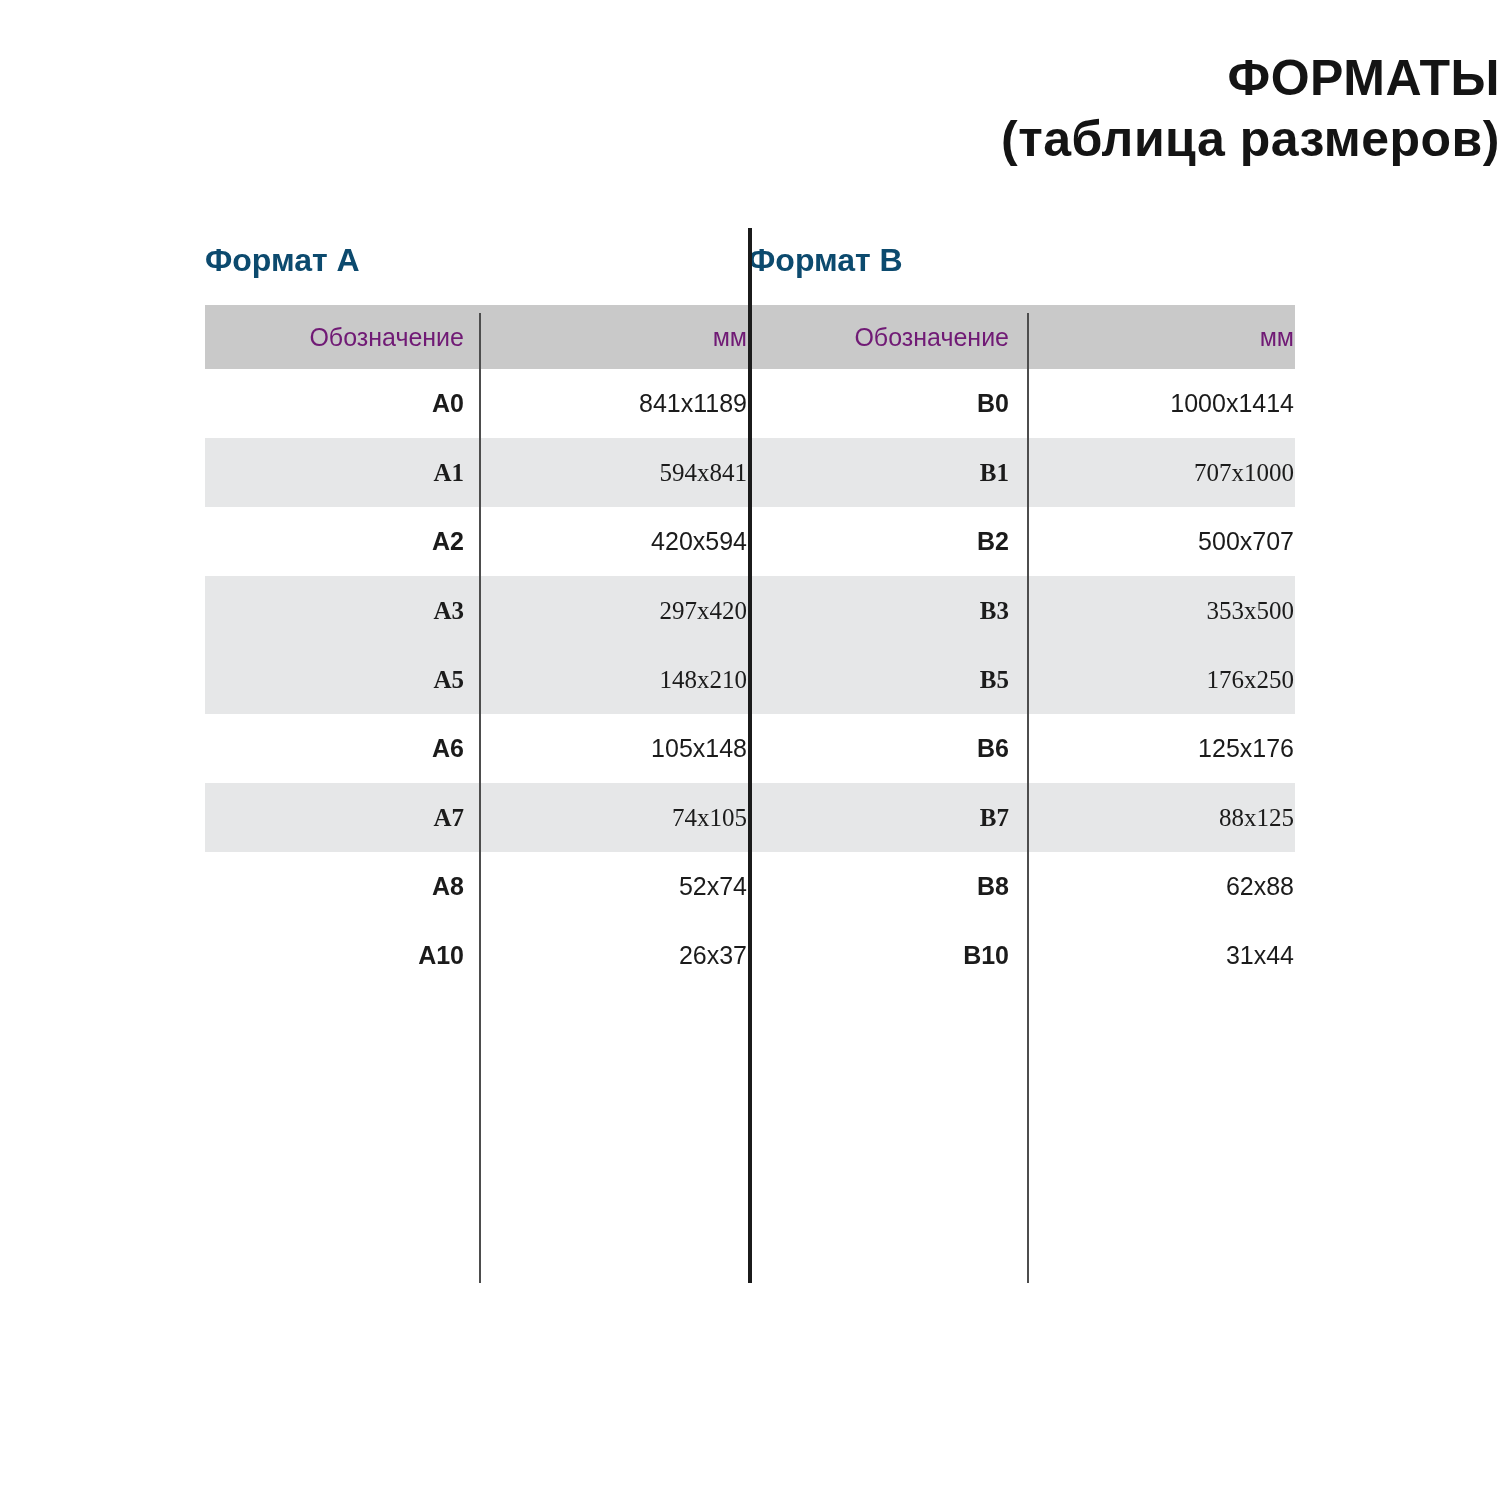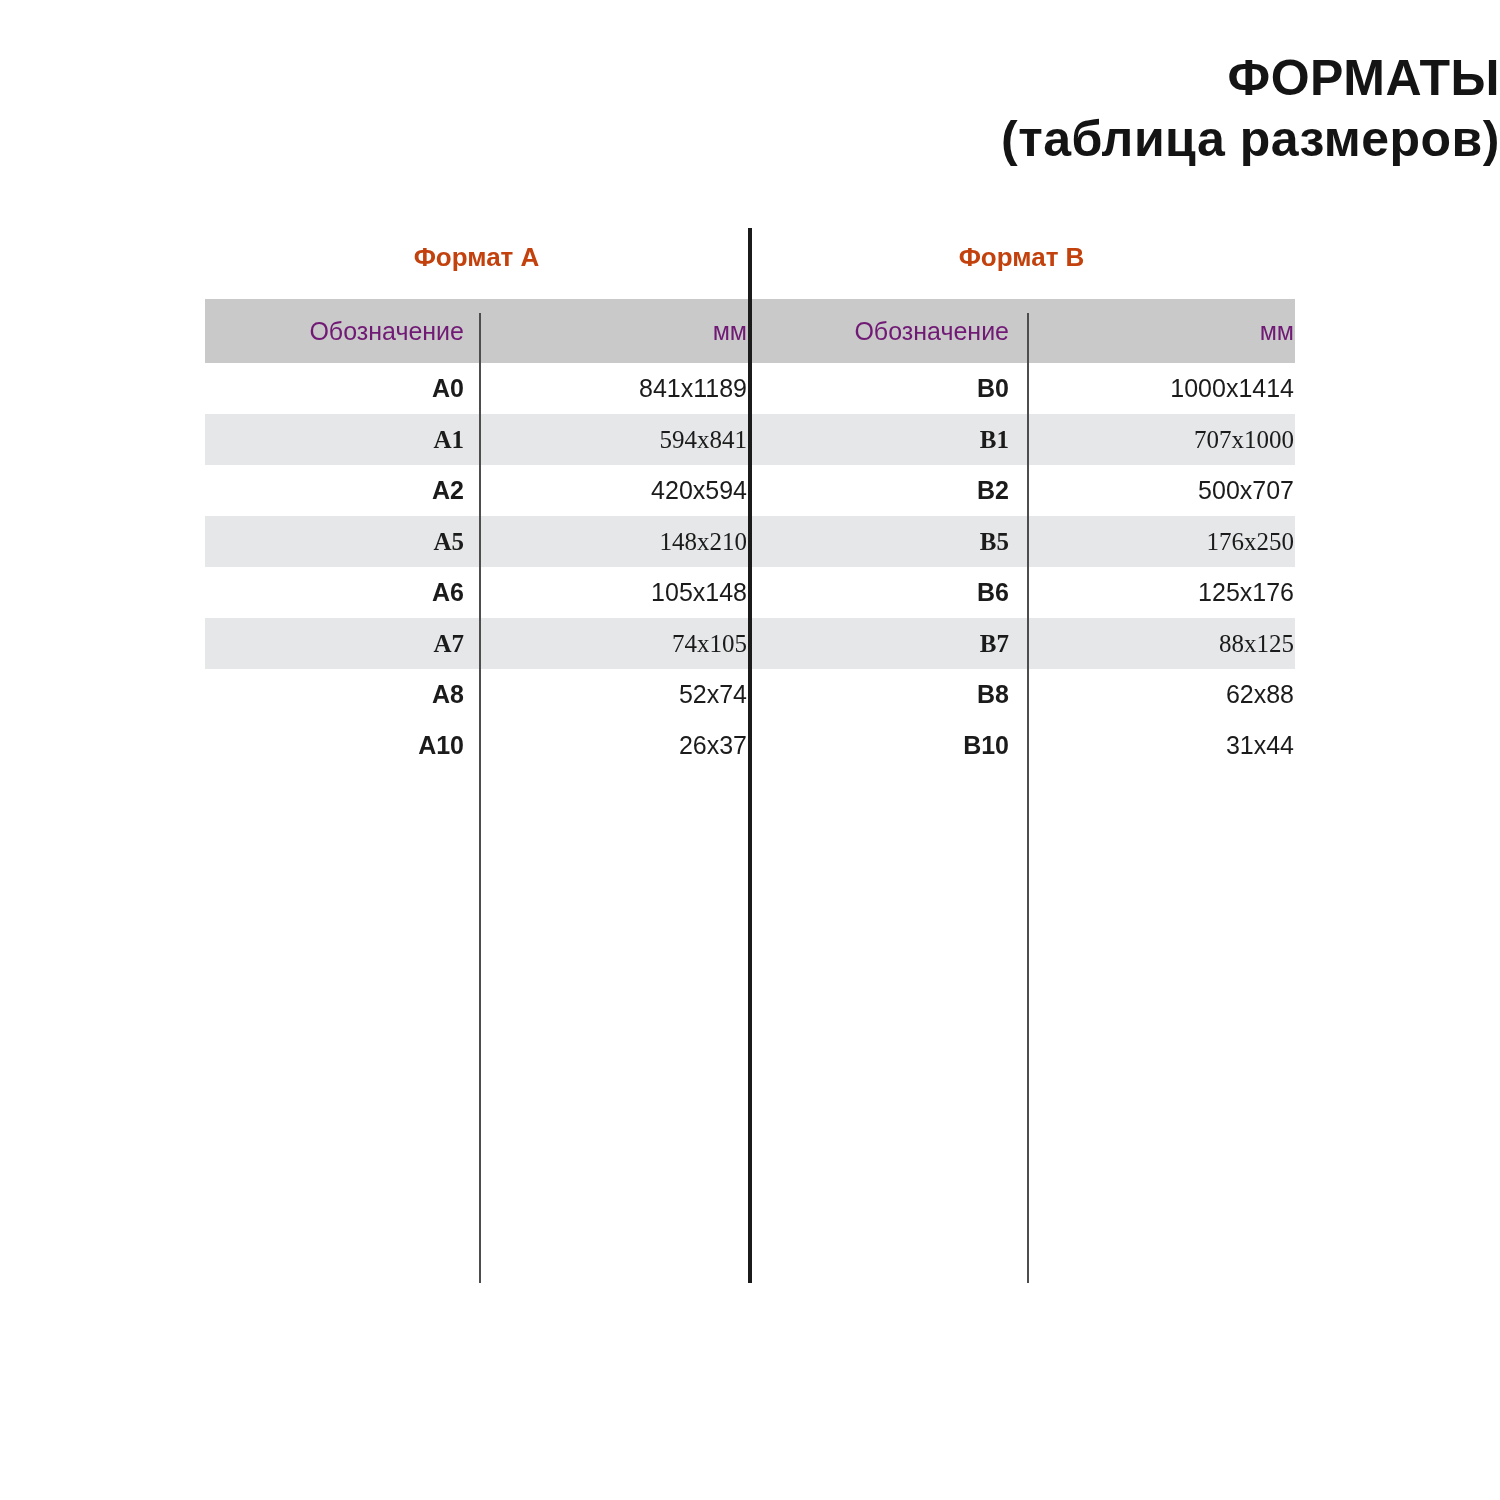--- a/index.html
+++ b/index.html
@@ -41,26 +41,25 @@
     border-collapse: collapse;
     width: 1090px;
     table-layout: fixed;
   }
   table.formats col.c-a-code { width: 275px; }
   table.formats col.c-a-mm   { width: 268px; }
   table.formats col.c-b-code { width: 277px; }
   table.formats col.c-b-mm   { width: 270px; }
 
   .grp-head td {
-    font-size: 26px;
+    font-size: 32px;
     font-weight: bold;
-    text-align: center;
     padding: 14px 0 26px 0;
     background: #ffffff;
-    color: #c2410c;
+    color: #0c4a6e;
   }
   .col-head td {
     background: #c9c9c9;
     font-size: 23px;
     font-weight: normal;
     color: #701a75;
     height: 62px;
     vertical-align: middle;
   }
   td.code {
@@ -70,21 +69,21 @@
     padding-right: 16px;
     vertical-align: middle;
   }
   td.mm {
     text-align: right;
     font-size: 25px;
     padding-left: 24px;
     vertical-align: middle;
   }
   .col-head td.code { font-weight: normal; }
-  tbody tr.data-row { height: 51px; }
+  tbody tr.data-row { height: 69px; }
   tbody tr.zebra td { background: #e6e7e8; font-family: Liberation Serif, serif; }
   tbody tr.plain td { background: #ffffff; }
   td.hl { background: #ffe816 !important; }
   .divider {
     position: absolute;
     left: 748px;
     top: 228px;
     width: 4px;
     height: 1055px;
     background: #1b1b1b;
@@ -135,20 +134,26 @@
             <td class="code">B1</td>
             <td class="mm">707x1000</td>
           </tr>
           <tr class="data-row plain">
             <td class="code">A2</td>
             <td class="mm">420x594</td>
             <td class="code">B2</td>
             <td class="mm">500x707</td>
           </tr>
           <tr class="data-row zebra">
+            <td class="code">A3</td>
+            <td class="mm">297x420</td>
+            <td class="code">B3</td>
+            <td class="mm">353x500</td>
+          </tr>
+          <tr class="data-row zebra">
             <td class="code">A5</td>
             <td class="mm">148x210</td>
             <td class="code">B5</td>
             <td class="mm">176x250</td>
           </tr>
           <tr class="data-row plain">
             <td class="code">A6</td>
             <td class="mm">105x148</td>
             <td class="code">B6</td>
             <td class="mm">125x176</td>

